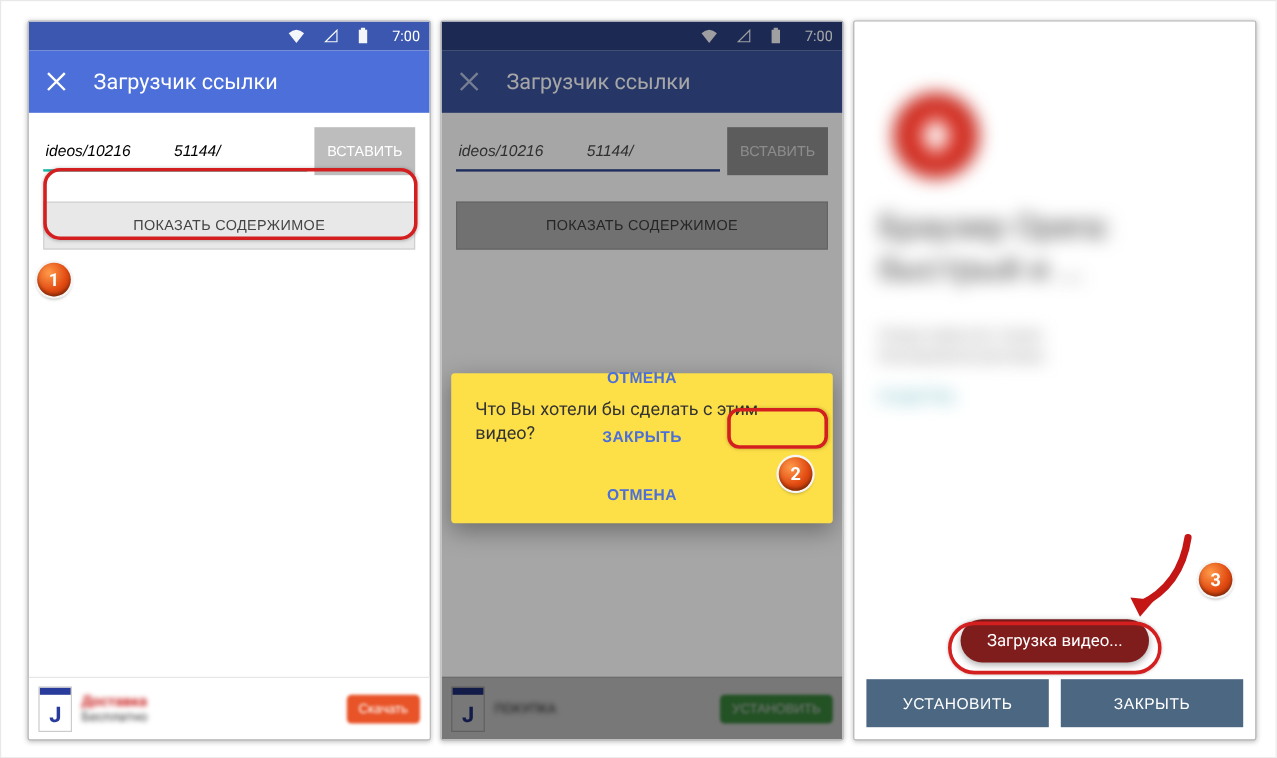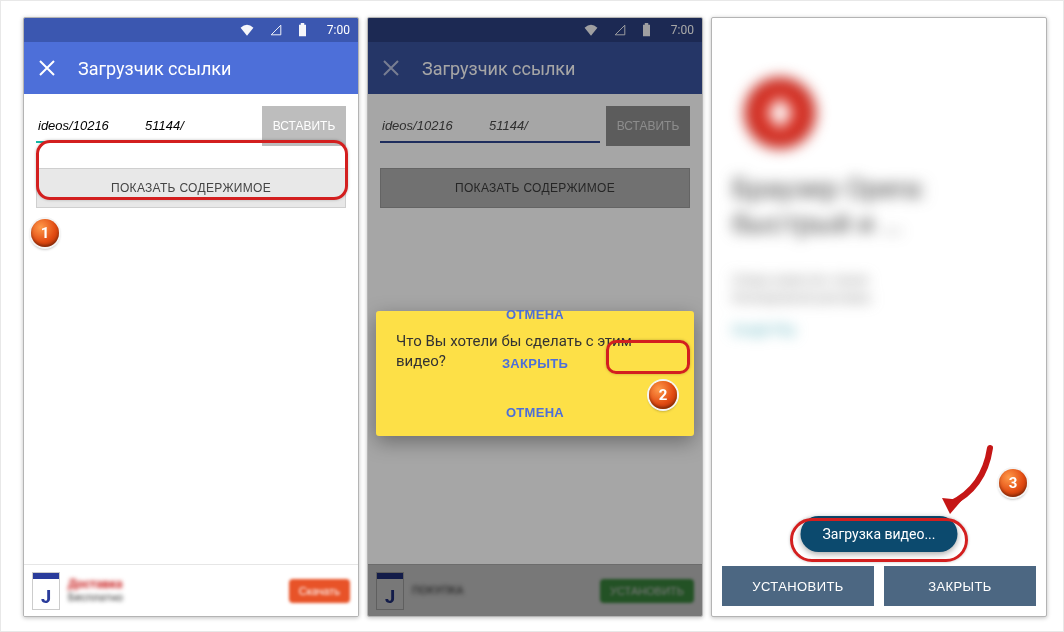--- a/index.html
+++ b/index.html
@@ -43,21 +43,21 @@
   .phone2 .ad-install { background:#4caf50; }
   .blurry { filter: blur(7px); }
   .p3app { position:relative; height:100%; padding: 14px; }
   .p3icon { width:72px; height:72px; border-radius:50%; background: radial-gradient(circle at 50% 50%, #e83b2e 0%, #c3281d 78%); margin: 45px 0 22px 18px; position: relative; }
   .p3icon::after { content:""; position:absolute; top:50%; left:50%; width:32px; height:32px; background:#fff; transform: translate(-50%,-50%); clip-path: polygon(50% 0, 90% 50%, 50% 100%, 10% 50%);} 
   .p3title { font-size:28px; color:#444; margin: 6px 6px; line-height:1.25; }
   .p3sub { color:#777; font-size:13px; margin: 30px 6px 6px; line-height:1.4; }
   .p3gp { color:#39a0af; font-size:12px; margin:16px 6px; }
   .p3bar { position:absolute; left:0; right:0; bottom:0; display:flex; gap:10px; padding:10px; }
   .p3bar button { flex:1; height:40px; background:#4c6782; color:#fff; border:none; font-size:13px; letter-spacing:0.4px; }
-  .toast { position:absolute; left:50%; transform:translateX(-50%); bottom:64px; background:#0c4a6e; color:#fff; border-radius:26px; padding:10px 22px; font-size:14px; box-shadow:0 2px 6px rgba(0,0,0,0.35); }
+  .toast { position:absolute; left:50%; transform:translateX(-50%); bottom:64px; background:#7f1d1d; color:#fff; border-radius:26px; padding:10px 22px; font-size:14px; box-shadow:0 2px 6px rgba(0,0,0,0.35); }
   .arrow { position:absolute; z-index:49; }
 </style>
 </head>
 <body>
 
 <div class="canvas">
 
   <div class="phone phone1">
     <div class="statusbar">
       <svg width="14" height="12" viewBox="0 0 24 20">

